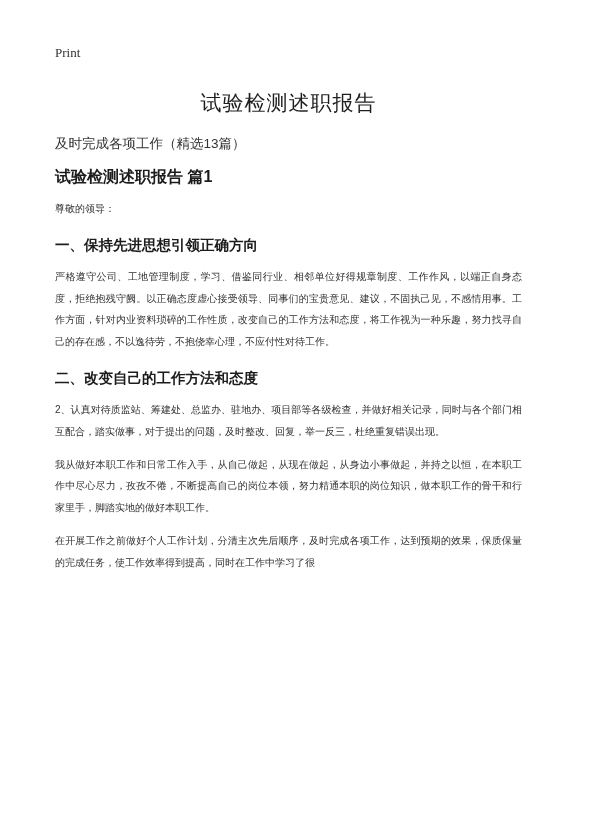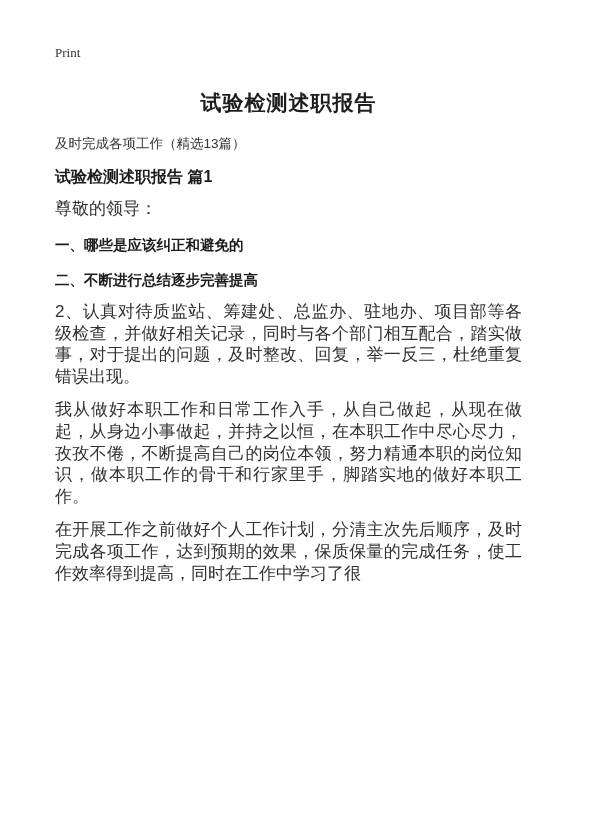--- a/index.html
+++ b/index.html
@@ -20,40 +20,40 @@
     font-size: 13px;
     color: #333333;
     margin-bottom: 16px;
     cursor: pointer;
     width: -moz-fit-content;
     width: fit-content;
   }
   .doc-title {
     text-align: center;
     font-size: 21px;
-    font-weight: bold;
+    font-weight: normal;
     color: #1e1e1e;
     letter-spacing: 1px;
     margin: 28px 0 0 0;
   }
   .doc-meta {
     font-size: 13.5px;
     color: #333333;
     margin-top: 17px;
     line-height: 20px;
   }
   .sec-title {
     font-size: 16px;
     font-weight: bold;
     color: #1c1c1c;
     margin-top: 13px;
     line-height: 20px;
   }
   .body-text {
-    font-size: 17px;
+    font-size: 10px;
     color: #313131;
     line-height: 21.8px;
     text-align: justify;
     margin-top: 11px;
   }
   .sub-heading {
     font-size: 14.5px;
     font-weight: bold;
     color: #1c1c1c;
     line-height: 20px;
@@ -69,24 +69,25 @@
 
   <h1 class="doc-title">试验检测述职报告</h1>
 
   <p class="doc-meta">及时完成各项工作（精选13篇）</p>
 
   <h2 class="sec-title">试验检测述职报告 篇1</h2>
 
   <p class="body-text">尊敬的领导：</p>
 
 
-  <h3 class="sub-heading">一、哪些是应该纠正和避免的</h3>
+  <h3 class="sub-heading">一、保持先进思想引领正确方向</h3>
 
+  <p class="body-text">严格遵守公司、工地管理制度，学习、借鉴同行业、相邻单位好得规章制度、工作作风，以端正自身态度，拒绝抱残守阙。以正确态度虚心接受领导、同事们的宝贵意见、建议，不固执己见，不感情用事。工作方面，针对内业资料琐碎的工作性质，改变自己的工作方法和态度，将工作视为一种乐趣，努力找寻自己的存在感，不以逸待劳，不抱侥幸心理，不应付性对待工作。</p>
 
-  <h3 class="sub-heading">二、不断进行总结逐步完善提高</h3>
+  <h3 class="sub-heading">二、改变自己的工作方法和态度</h3>
 
 
   <p class="body-text">2、认真对待质监站、筹建处、总监办、驻地办、项目部等各级检查，并做好相关记录，同时与各个部门相互配合，踏实做事，对于提出的问题，及时整改、回复，举一反三，杜绝重复错误出现。</p>
 
 
   <p class="body-text">我从做好本职工作和日常工作入手，从自己做起，从现在做起，从身边小事做起，并持之以恒，在本职工作中尽心尽力，孜孜不倦，不断提高自己的岗位本领，努力精通本职的岗位知识，做本职工作的骨干和行家里手，脚踏实地的做好本职工作。</p>
 
   <p class="body-text">在开展工作之前做好个人工作计划，分清主次先后顺序，及时完成各项工作，达到预期的效果，保质保量的完成任务，使工作效率得到提高，同时在工作中学习了很</p>
 
 </div>

